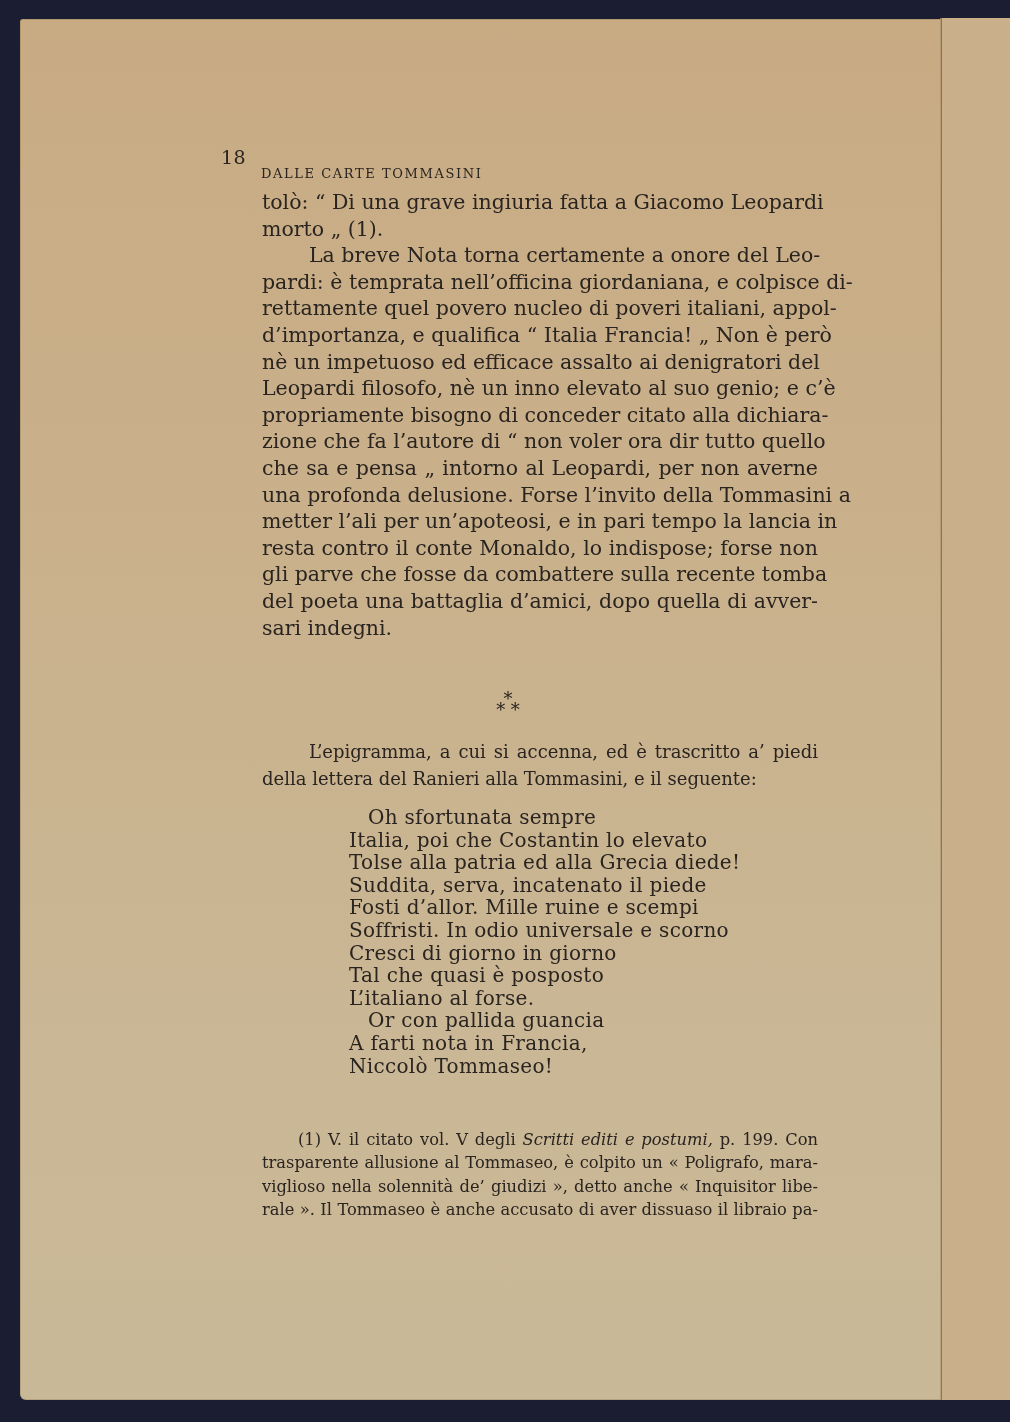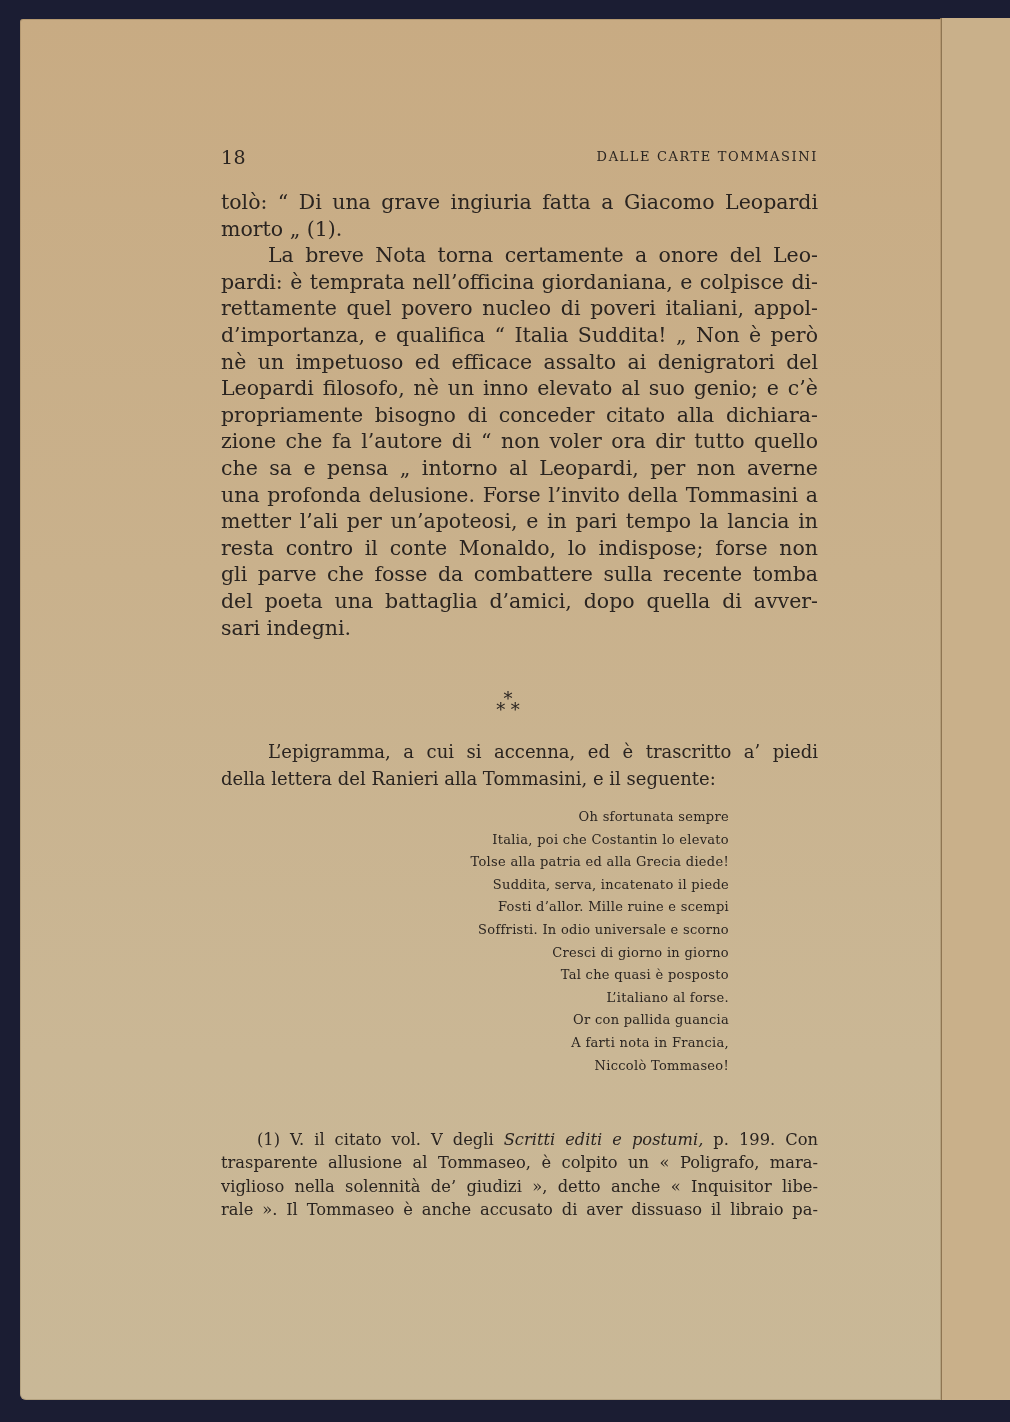--- a/index.html
+++ b/index.html
@@ -21,44 +21,45 @@
     box-shadow: inset 0 0 0 1px rgba(120,95,60,0.25);
   }
   .running-head {
     position: absolute; left: 221px; top: 146px; width: 597px; height: 24px;
   }
   .page-num {
     position: absolute; left: 0; top: 0;
     font-size: 19px; letter-spacing: 0.5px;
   }
   .head-title {
-    position: absolute; left: 0; right: 0; top: 3px; text-align: right;
+    position: absolute; left: 0; right: 0; top: 20px; text-align: left;
     font-size: 13px; letter-spacing: 1.6px; padding-left: 40px;
   }
   .body-text {
     position: absolute; left: 221px; top: 189px; width: 597px;
     font-size: 20.5px; line-height: 26.6px;
   }
   .line {
     display: block; white-space: nowrap; text-align: justify; text-align-last: justify;
     height: 26.6px;
+    margin-left: 41px;
   }
   .line.last { text-align-last: left; }
   .line.indent { padding-left: 47px; }
   .stars {
     position: absolute; left: 488px; top: 693px; width: 40px; height: 30px;
     font-size: 18px; line-height: 11px; text-align: center;
   }
   .para2 {
     position: absolute; left: 221px; top: 739px; width: 597px;
     font-size: 18px; line-height: 26.6px;
   }
   .poem {
     position: absolute; left: 349px; top: 806px; width: 380px;
-    font-size: 13px; line-height: 22.6px; letter-spacing: 0.3px; text-align: right;
+    font-size: 20px; line-height: 22.6px; letter-spacing: 0.3px;
   }
   .poem .pline { display: block; white-space: nowrap; height: 22.6px; }
   .poem .pline.indent { padding-left: 19px; }
   .footnote {
     position: absolute; left: 221px; top: 1128px; width: 597px;
     font-size: 16.3px; line-height: 23.3px;
   }
   .footnote .line { height: 23.3px; }
   .footnote .line.indent { padding-left: 36px; }
   em { }
@@ -74,21 +75,21 @@
   <span class="page-num">18</span>
   <span class="head-title">DALLE CARTE TOMMASINI</span>
 </div>
 
 <div class="body-text">
   <span class="line">tolò: “ Di una grave ingiuria fatta a Giacomo Leopardi</span>
   <span class="line last">morto „ (1).</span>
   <span class="line indent">La breve Nota torna certamente a onore del Leo-</span>
   <span class="line">pardi: è temprata nell’officina giordaniana, e colpisce di-</span>
   <span class="line">rettamente quel povero nucleo di poveri italiani, appol-</span>
-  <span class="line">d’importanza, e qualifica “ Italia Suddita! „ Non è però</span>
+  <span class="line">d’importanza, e qualifica “ Italia Francia! „ Non è però</span>
   <span class="line">nè un impetuoso ed efficace assalto ai denigratori del</span>
   <span class="line">Leopardi filosofo, nè un inno elevato al suo genio; e c’è</span>
   <span class="line">propriamente bisogno di conceder citato alla dichiara-</span>
   <span class="line">zione che fa l’autore di “ non voler ora dir tutto quello</span>
   <span class="line">che sa e pensa „ intorno al Leopardi, per non averne</span>
   <span class="line">una profonda delusione. Forse l’invito della Tommasini a</span>
   <span class="line">metter l’ali per un’apoteosi, e in pari tempo la lancia in</span>
   <span class="line">resta contro il conte Monaldo, lo indispose; forse non</span>
   <span class="line">gli parve che fosse da combattere sulla recente tomba</span>
   <span class="line">del poeta una battaglia d’amici, dopo quella di avver-</span>

